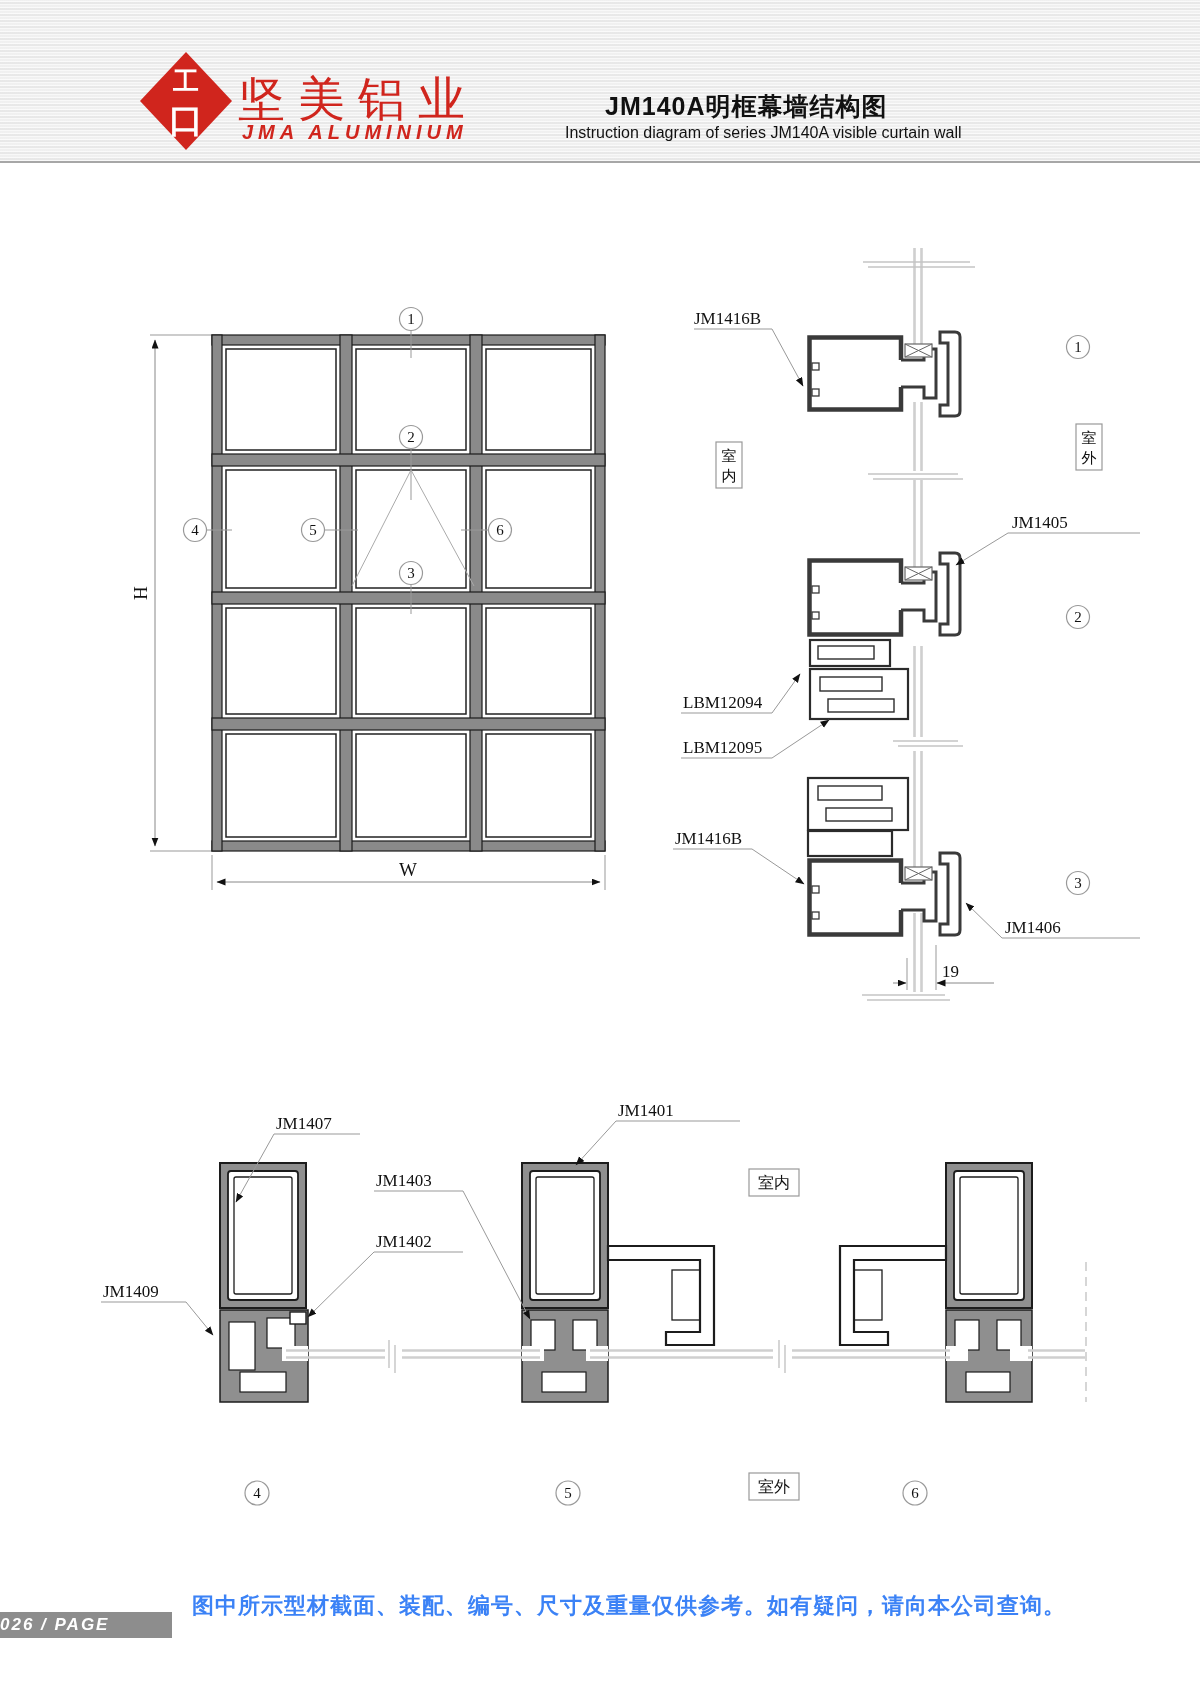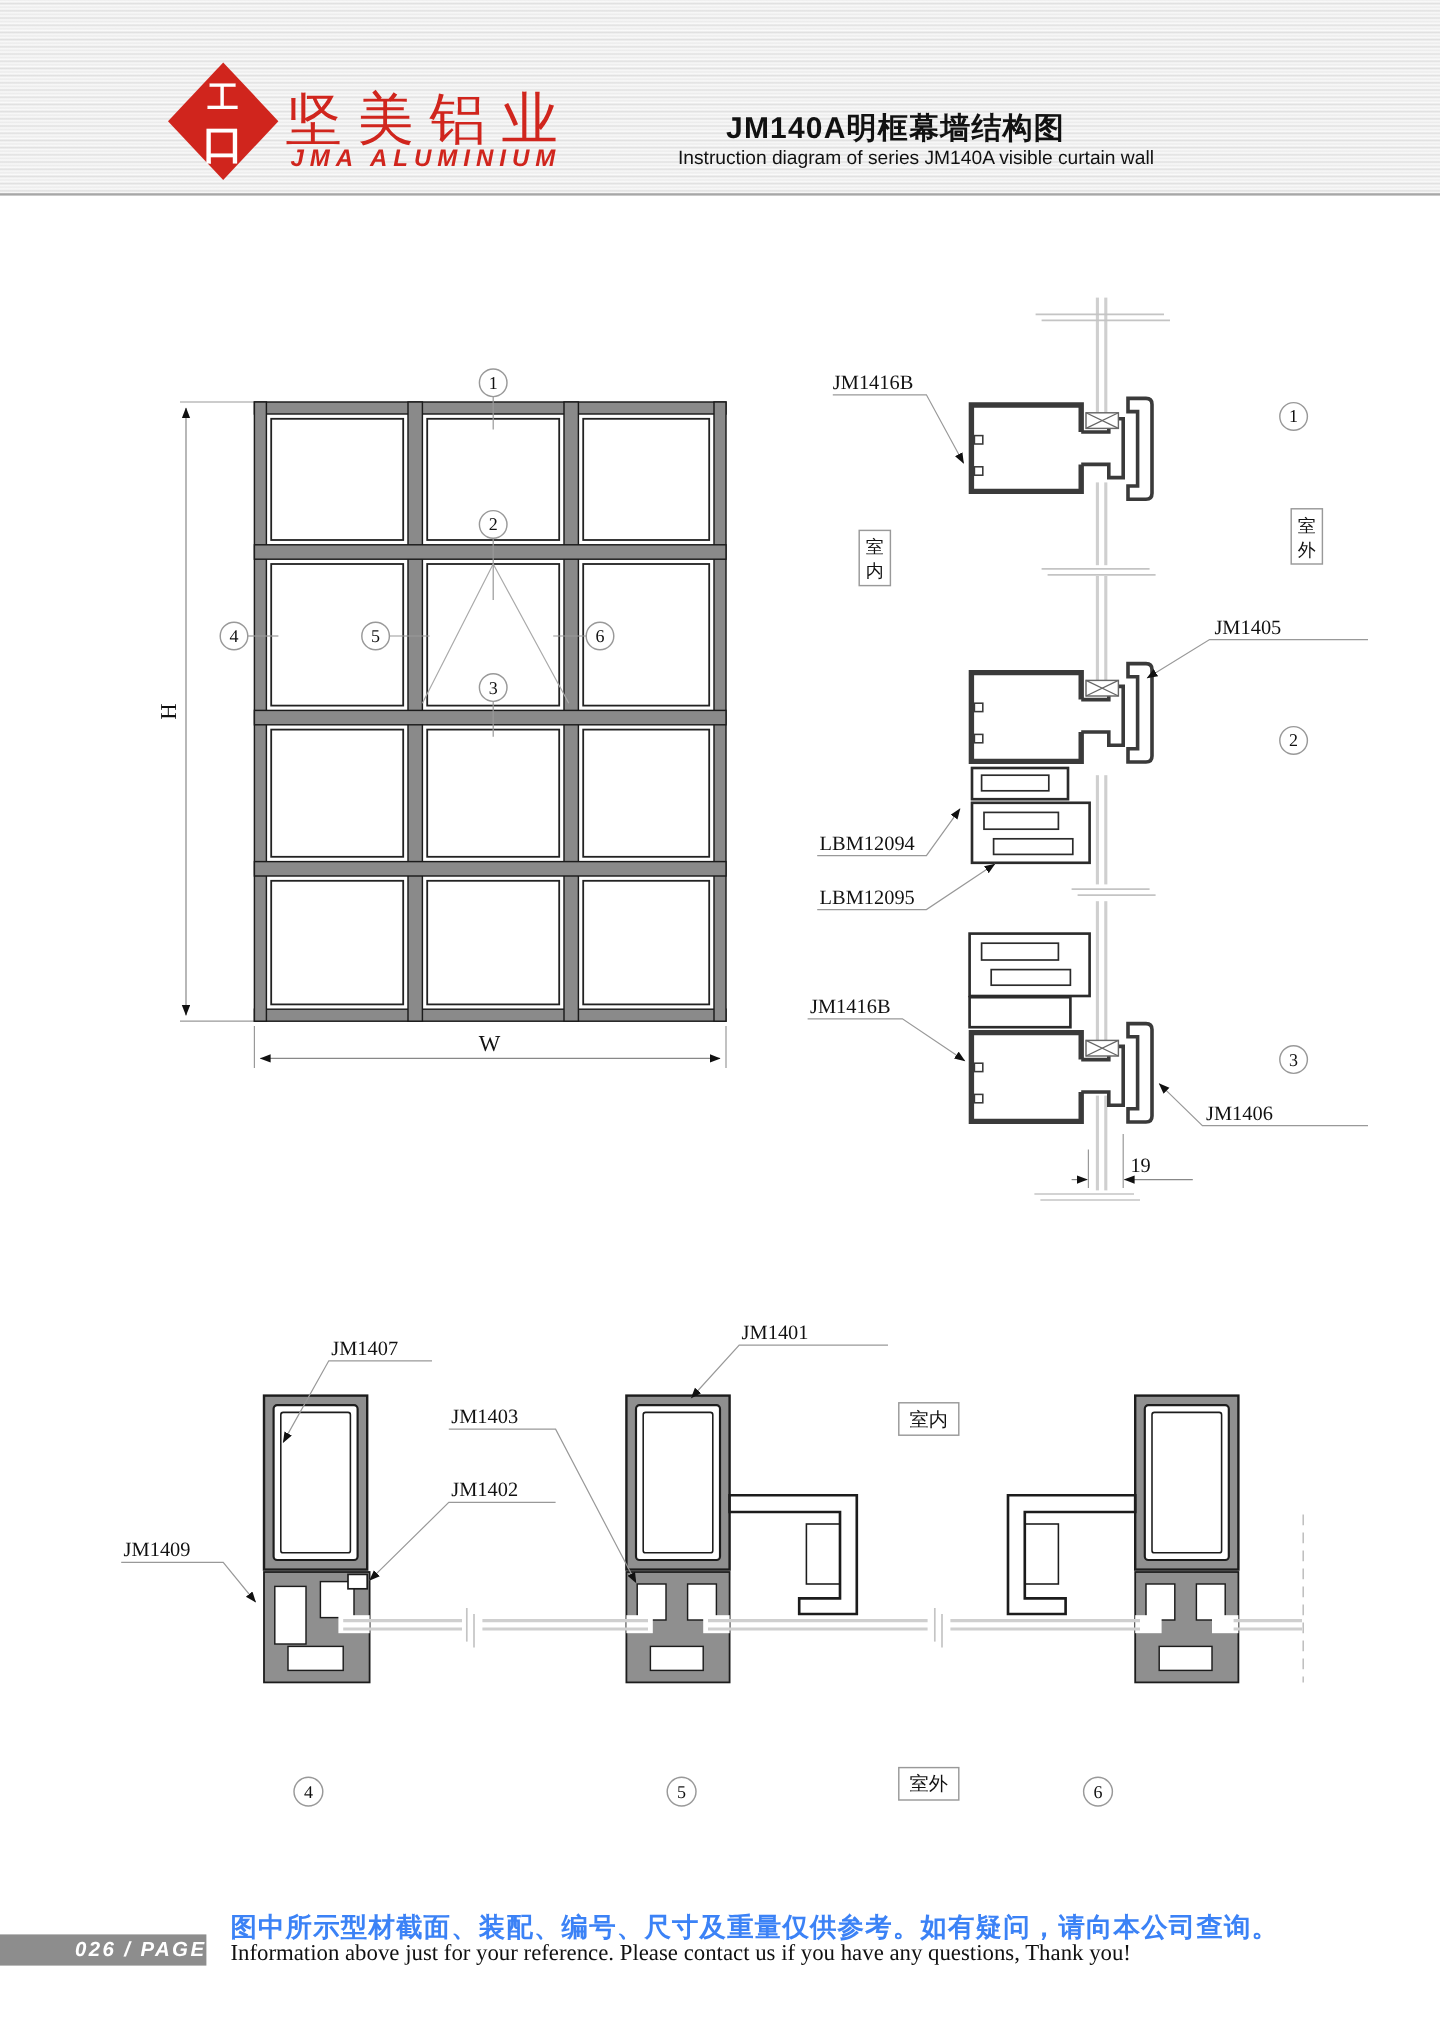--- a/index.html
+++ b/index.html
@@ -21,21 +21,21 @@
     font-family:Liberation Sans, sans-serif;white-space:nowrap;}
   
   .drawing{position:absolute;left:0;top:165px;}
   text{user-select:none;}
   .lbl{font-family:"Liberation Serif",serif;font-size:17px;fill:#111;}
   .callout-num{font-family:"Liberation Serif",serif;font-size:15px;fill:#111;text-anchor:middle;}
   .dim-txt{font-family:"Liberation Serif",serif;font-size:19px;fill:#111;text-anchor:middle;}
   .room-txt{font-size:15px;fill:#111;text-anchor:middle;font-family:"Liberation Sans",sans-serif;}
   
   .page-badge{position:absolute;left:0;top:1612px;width:172px;height:26px;background:#8d8d8d;
-    color:#fff;font-size:17px;font-weight:bold;font-style:italic;text-align:right;
+    color:#fff;font-size:17px;font-weight:bold;font-style:italic;text-align:left;
     line-height:26px;letter-spacing:2px;}
   .note-cn{position:absolute;left:192px;top:1591px;color:#3b82f6;font-size:22px;font-weight:bold;
     letter-spacing:1px;white-space:nowrap;}
   .note-en{position:absolute;left:192px;top:1617px;color:#111;font-size:19px;
     font-family:"Liberation Serif",serif;white-space:nowrap;}
 </style>
 </head>
 <body>
 
 <div class="page">
@@ -330,15 +330,14 @@
         <circle cx="568" cy="1493" r="12" fill="#fff" stroke="#999" stroke-width="1.2"></circle>
         <text class="callout-num" x="568" y="1498">5</text>
         <circle cx="915" cy="1493" r="12" fill="#fff" stroke="#999" stroke-width="1.2"></circle>
         <text class="callout-num" x="915" y="1498">6</text>
       </g>
     </g>
   </svg>
 
   <div class="page-badge">026 / PAGE</div>
   <div class="note-cn">图中所示型材截面、装配、编号、尺寸及重量仅供参考。如有疑问，请向本公司查询。</div>
-  <div class="note-en">Information above just for your reference. Please contact us if you have any questions, Thank you!</div>
 
 </div>
 
 </body></html>

